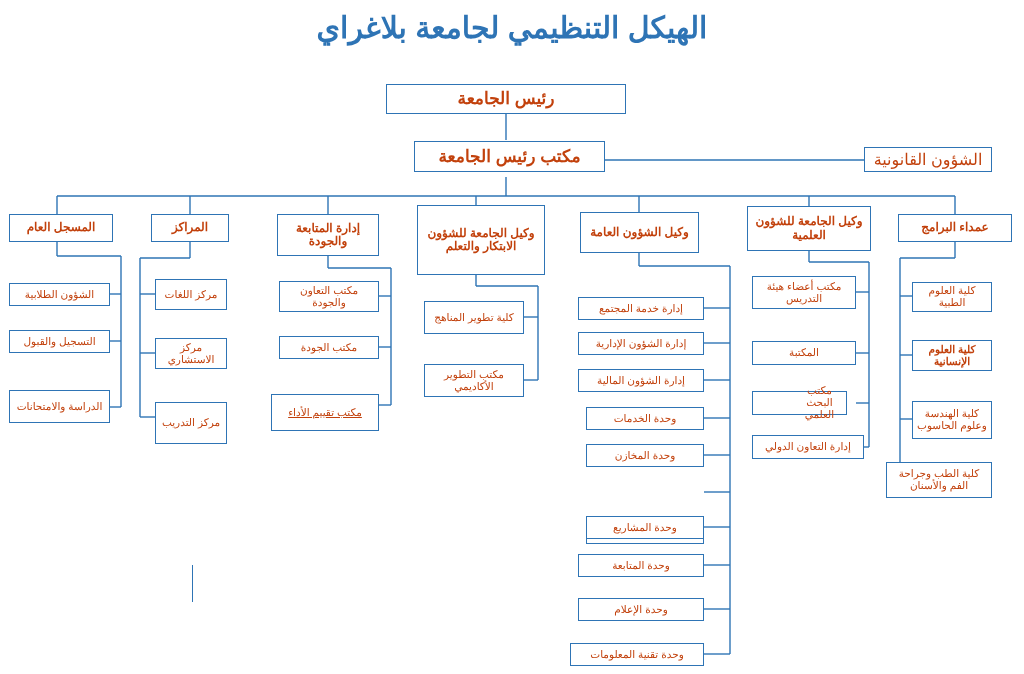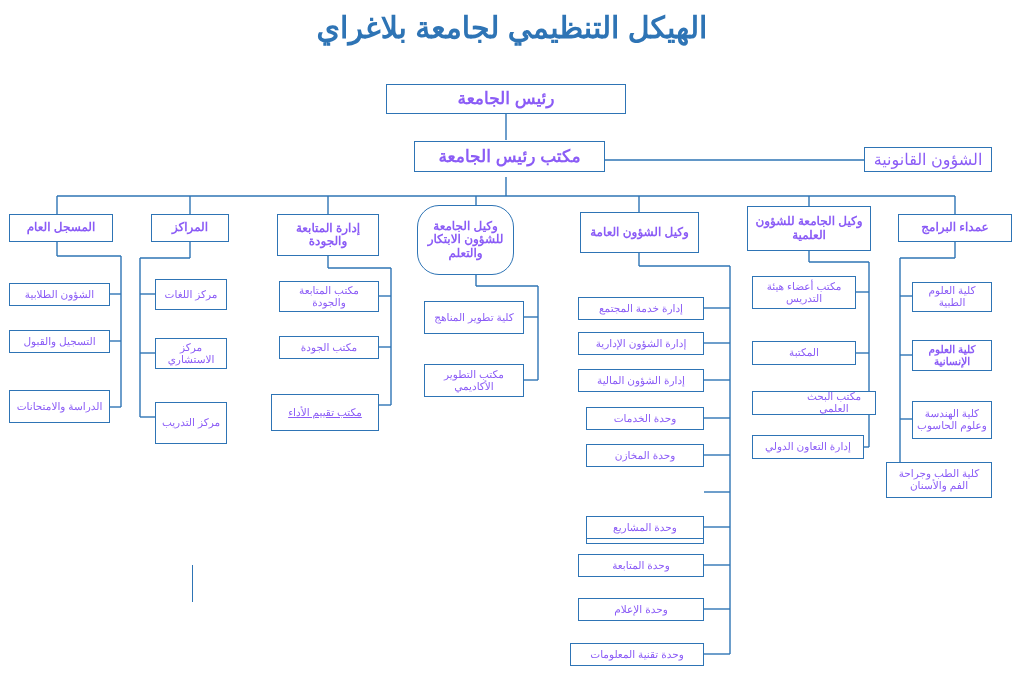--- a/index.html
+++ b/index.html
@@ -35,21 +35,21 @@
     font-size: 30px;
     font-weight: bold;
     letter-spacing: 0px;
     white-space: nowrap;
   }
   .node {
     position: absolute;
     box-sizing: border-box;
     border: 1px solid #2E74B5;
     background: #ffffff;
-    color: #8b5cf6;
+    color: #c2410c;
     display: flex;
     align-items: center;
     justify-content: center;
     text-align: center;
     line-height: 1.12;
     padding: 1px 3px;
     font-size: 11px;
   }
   .node.lvl1 {
     font-size: 17px;
@@ -166,50 +166,50 @@
   <div class="stray-line" style="left:192px; top:565px; width:1.4px; height:37px;"></div>
 
   <div class="node lvl1" style="left:386px; top:84px; width:240px; height:30px;">رئيس الجامعة</div>
 
   <div class="node lvl2" style="left:414px; top:141px; width:191px; height:31px;">مكتب رئيس الجامعة</div>
   <div class="node small" style="left:864px; top:147px; width:128px; height:25px;">الشؤون القانونية</div>
 
   <div class="node head" style="left:898px; top:214px; width:114px; height:28px;">عمداء البرامج</div>
   <div class="node vp" style="left:747px; top:206px; width:124px; height:45px;">وكيل الجامعة للشؤون العلمية</div>
   <div class="node vp" style="left:580px; top:212px; width:119px; height:41px;">وكيل الشؤون العامة</div>
-  <div class="node vp" style="left:417px; top:205px; width:97px; height:70px;border-radius:22px;">وكيل الجامعة للشؤون الابتكار والتعلم</div>
+  <div class="node vp" style="left:417px; top:205px; width:128px; height:70px;">وكيل الجامعة للشؤون الابتكار والتعلم</div>
   <div class="node head" style="left:277px; top:214px; width:102px; height:42px;">إدارة المتابعة والجودة</div>
   <div class="node head" style="left:151px; top:214px; width:78px; height:28px;">المراكز</div>
   <div class="node head" style="left:9px; top:214px; width:104px; height:28px;">المسجل العام</div>
 
   <div class="node sub" style="left:912px; top:282px; width:80px; height:30px;">كلية العلوم الطبية</div>
   <div class="node sub" style="left:912px; top:340px; width:80px; height:31px;font-weight:bold;">كلية العلوم الإنسانية</div>
   <div class="node sub" style="left:912px; top:401px; width:80px; height:38px;">كلية الهندسة وعلوم الحاسوب</div>
   <div class="node sub" style="left:886px; top:462px; width:106px; height:36px;">كلية الطب وجراحة الفم والأسنان</div>
 
   <div class="node sub" style="left:752px; top:276px; width:104px; height:33px;">مكتب أعضاء هيئة التدريس</div>
   <div class="node sub" style="left:752px; top:341px; width:104px; height:24px;">المكتبة</div>
-  <div class="node sub" style="left:752px; top:391px; width:124px; height:24px;padding-left:43px;">مكتب البحث العلمي</div>
+  <div class="node sub" style="left:752px; top:391px; width:95px; height:24px;padding-left:43px;">مكتب البحث العلمي</div>
   <div class="node sub" style="left:752px; top:435px; width:112px; height:24px;">إدارة التعاون الدولي</div>
 
   <div class="node sub" style="left:578px; top:297px; width:126px; height:23px;">إدارة خدمة المجتمع</div>
   <div class="node sub" style="left:578px; top:332px; width:126px; height:23px;">إدارة الشؤون الإدارية</div>
   <div class="node sub" style="left:578px; top:369px; width:126px; height:23px;">إدارة الشؤون المالية</div>
   <div class="node sub" style="left:586px; top:407px; width:118px; height:23px;">وحدة الخدمات</div>
   <div class="node sub" style="left:586px; top:444px; width:118px; height:23px;">وحدة المخازن</div>
   <div class="node sub" style="left:586px; top:481px; width:118px; height:23px;margin-top:40px;">وحدة المشتريات</div>
   <div class="node sub" style="left:586px; top:516px; width:118px; height:23px;">وحدة المشاريع</div>
   <div class="node sub" style="left:578px; top:554px; width:126px; height:23px;">وحدة المتابعة</div>
   <div class="node sub" style="left:578px; top:598px; width:126px; height:23px;">وحدة الإعلام</div>
   <div class="node sub" style="left:570px; top:643px; width:134px; height:23px;">وحدة تقنية المعلومات</div>
 
   <div class="node sub" style="left:424px; top:301px; width:100px; height:33px;">كلية تطوير المناهج</div>
   <div class="node sub" style="left:424px; top:364px; width:100px; height:33px;">مكتب التطوير الأكاديمي</div>
 
-  <div class="node sub" style="left:279px; top:281px; width:100px; height:31px;">مكتب المتابعة والجودة</div>
+  <div class="node sub" style="left:279px; top:281px; width:100px; height:31px;">مكتب التعاون والجودة</div>
   <div class="node sub" style="left:279px; top:336px; width:100px; height:23px;">مكتب الجودة</div>
   <div class="node sub" style="left:271px; top:394px; width:108px; height:37px;text-decoration:underline;">مكتب تقييم الأداء</div>
 
   <div class="node sub" style="left:155px; top:279px; width:72px; height:31px;">مركز اللغات</div>
   <div class="node sub" style="left:155px; top:338px; width:72px; height:31px;">مركز الاستشاري</div>
   <div class="node sub" style="left:155px; top:402px; width:72px; height:42px;">مركز التدريب</div>
 
   <div class="node sub" style="left:9px; top:283px; width:101px; height:23px;">الشؤون الطلابية</div>
   <div class="node sub" style="left:9px; top:330px; width:101px; height:23px;">التسجيل والقبول</div>
   <div class="node sub" style="left:9px; top:390px; width:101px; height:33px;">الدراسة والامتحانات</div>

